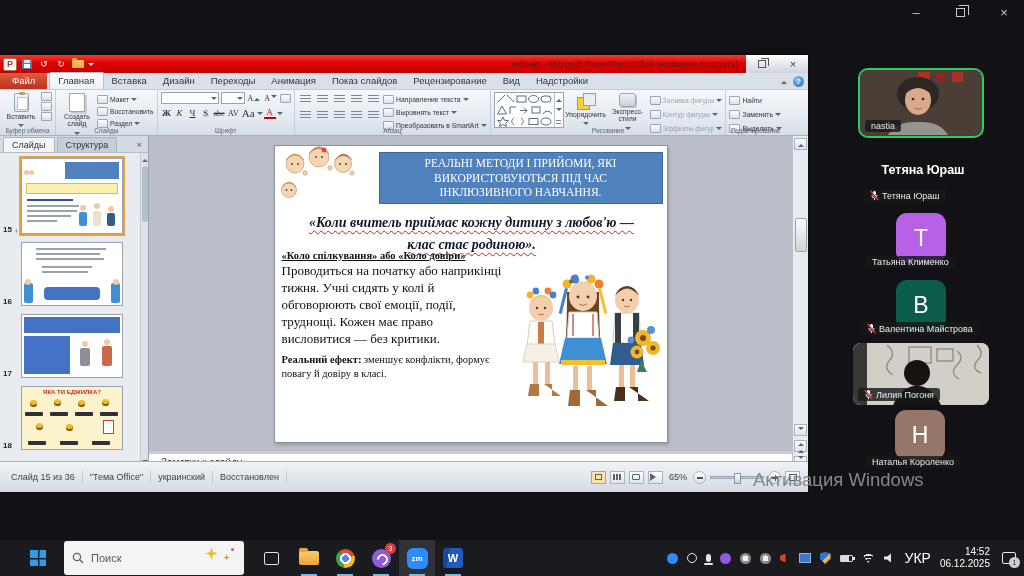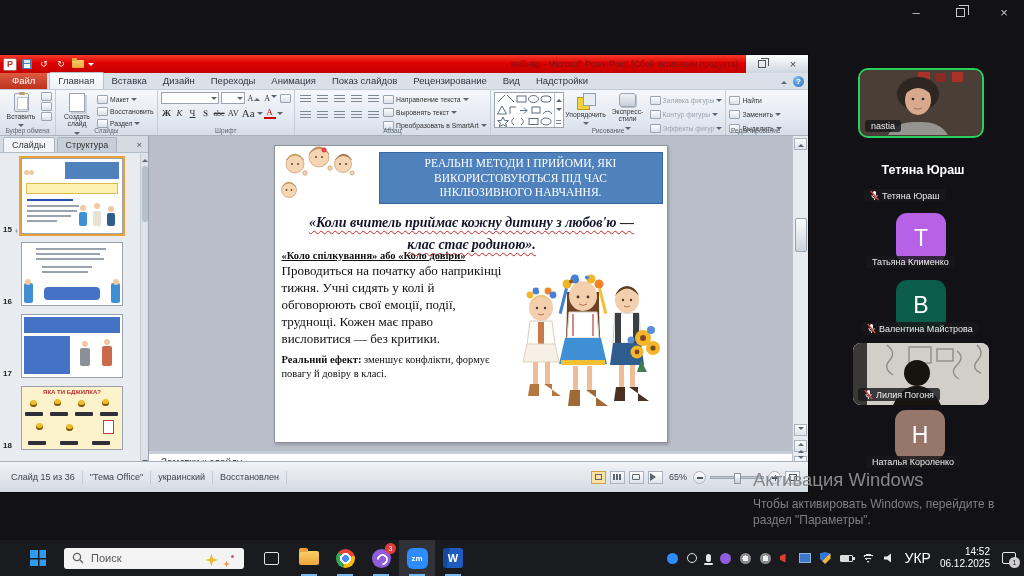--- a/index.html
+++ b/index.html
@@ -143,21 +143,21 @@
 .vtile{position:absolute;left:853px;top:343px;width:136px;height:62px;border-radius:8px;overflow:hidden;background:#d6d3cd;z-index:3}
 
 
 .wm{position:absolute;left:753px;top:469px;width:260px;z-index:6;pointer-events:none}
 .wm h2{font-weight:400;font-size:18.5px;color:#87888c}
 .wm p{font-size:12px;line-height:1.35;color:#7f8084;margin-top:5px}
 
 
 .tbar{position:absolute;left:0;top:540px;width:1024px;height:36px;background:#1a1b1f;display:flex;align-items:center;z-index:8}
 .win{width:16px;height:16px;margin-left:30px;background:linear-gradient(#1a1b1f,#1a1b1f) 7.5px 0/1.5px 16px no-repeat,linear-gradient(#1a1b1f,#1a1b1f) 0 7.5px/16px 1.5px no-repeat,#2f9bef}
-.search{margin-left:18px;width:180px;height:21px;background:#f4f4f4;border-radius:3px;display:flex;align-items:center;padding:0 8px;gap:7px;position:relative}
+.search{margin-left:18px;width:180px;height:34px;background:#f4f4f4;border-radius:3px;display:flex;align-items:center;padding:0 8px;gap:7px;position:relative}
 .search span{color:#595959;font-size:11px}
 .spark{position:absolute;right:26px;top:6px;width:13px;height:13px;background:#f2bb30;clip-path:polygon(50% 0,62% 38%,100% 50%,62% 62%,50% 100%,38% 62%,0 50%,38% 38%)}
 .spark2{position:absolute;right:14px;top:13px;width:7px;height:7px;background:#e8913f;clip-path:polygon(50% 0,62% 38%,100% 50%,62% 62%,50% 100%,38% 62%,0 50%,38% 38%)}
 .sparkdot{position:absolute;right:10px;top:7px;width:3px;height:3px;border-radius:50%;background:#d2576b}
 .tvic{width:15px;height:13px;border:1.4px solid #e3e3e3;border-radius:2px;margin-left:20px}
 .apps{display:flex;margin-left:12px}
 .app{width:36px;height:36px;display:flex;align-items:center;justify-content:center;position:relative}
 .app:after{content:"";position:absolute;bottom:0;left:10px;right:10px;height:2px;background:#76b9ed}
 .app.zm-on{background:#313237}
 .folder{width:20px;height:14px;background:linear-gradient(#f9cf63,#eda43c);border-radius:2px;position:relative}
@@ -791,21 +791,20 @@
 
   <div class="avtile" style="left:895px;top:410px;background:#97766a">
       <span>Н</span>
     </div>
   <span class="pill" style="left:866px;top:456px">
       <span>Наталья Короленко</span>
     </span>
 
   <div class="wm">
     <h2>Активация Windows</h2>
-    <p><span>Чтобы активировать Windows, перейдите в</span><br><span>раздел "Параметры".</span></p>
   </div>
 
   <div class="tbar">
     <span class="win"></span>
     <div class="search">
       <svg width="12" height="12" viewBox="0 0 12 12">
           <circle cx="5" cy="5" r="3.6" fill="none" stroke="#5f5f5f" stroke-width="1.3"></circle>
           <line x1="8" y1="8" x2="11" y2="11" stroke="#5f5f5f" stroke-width="1.3"></line>
         </svg>
       <span>Поиск</span>

